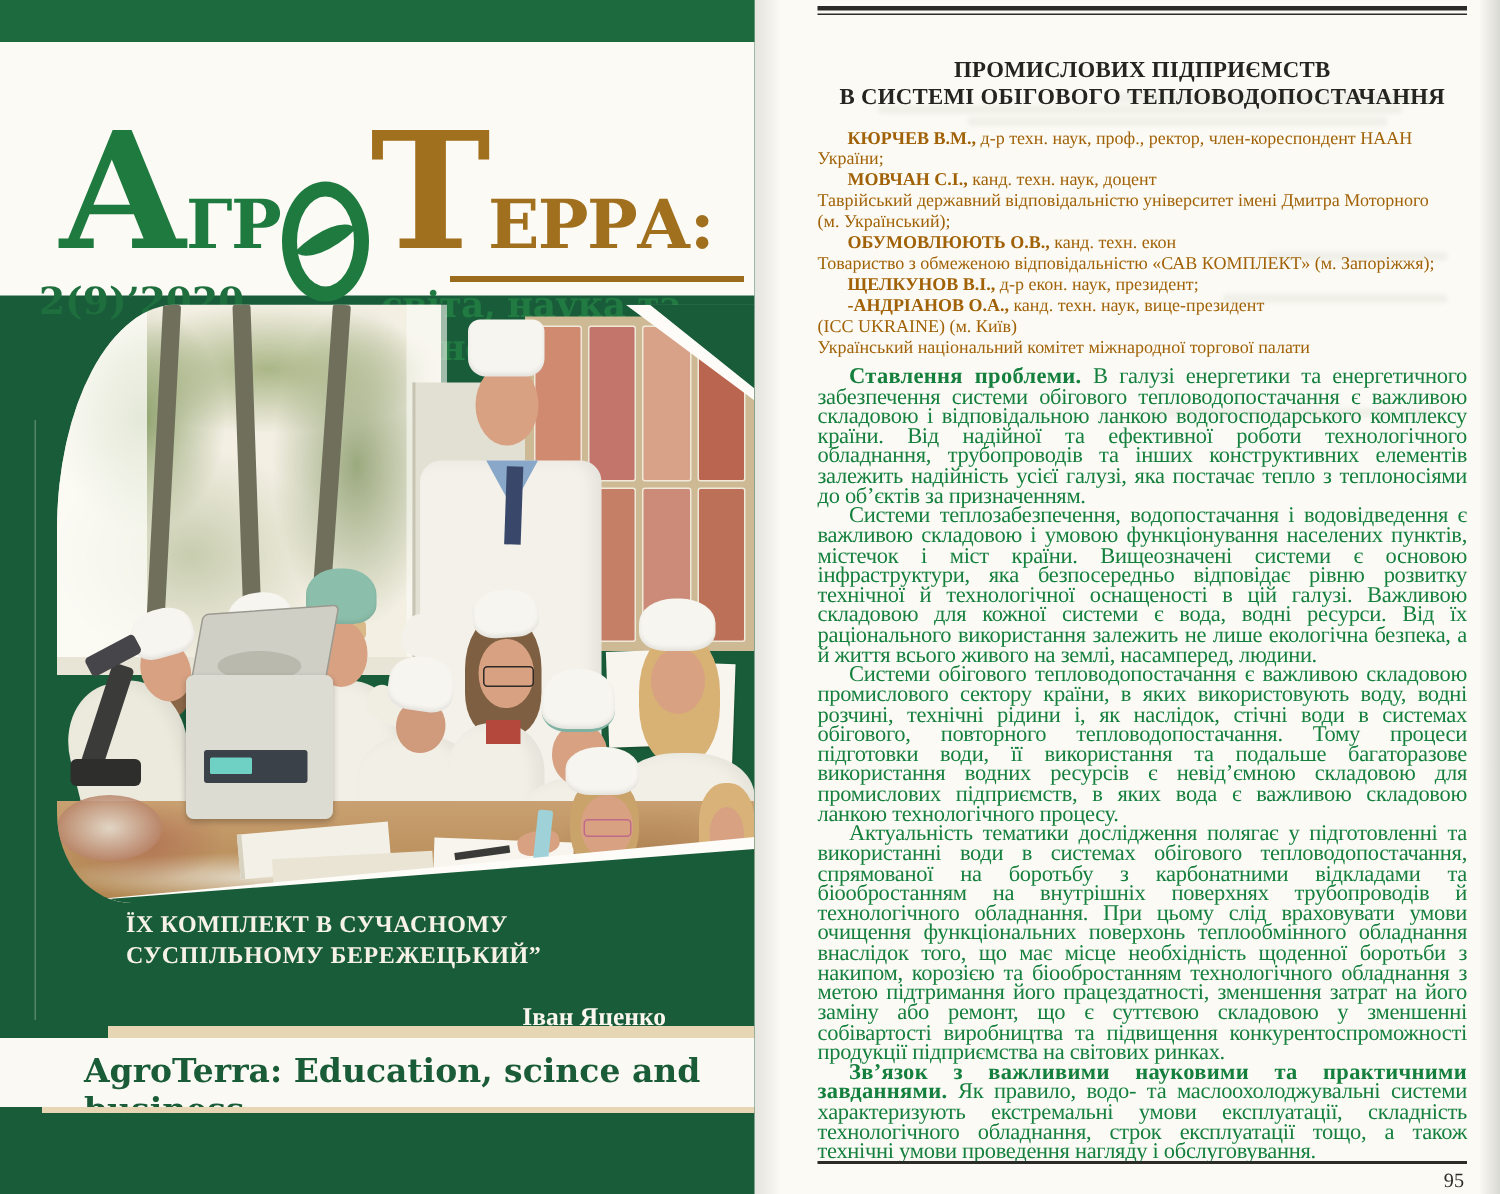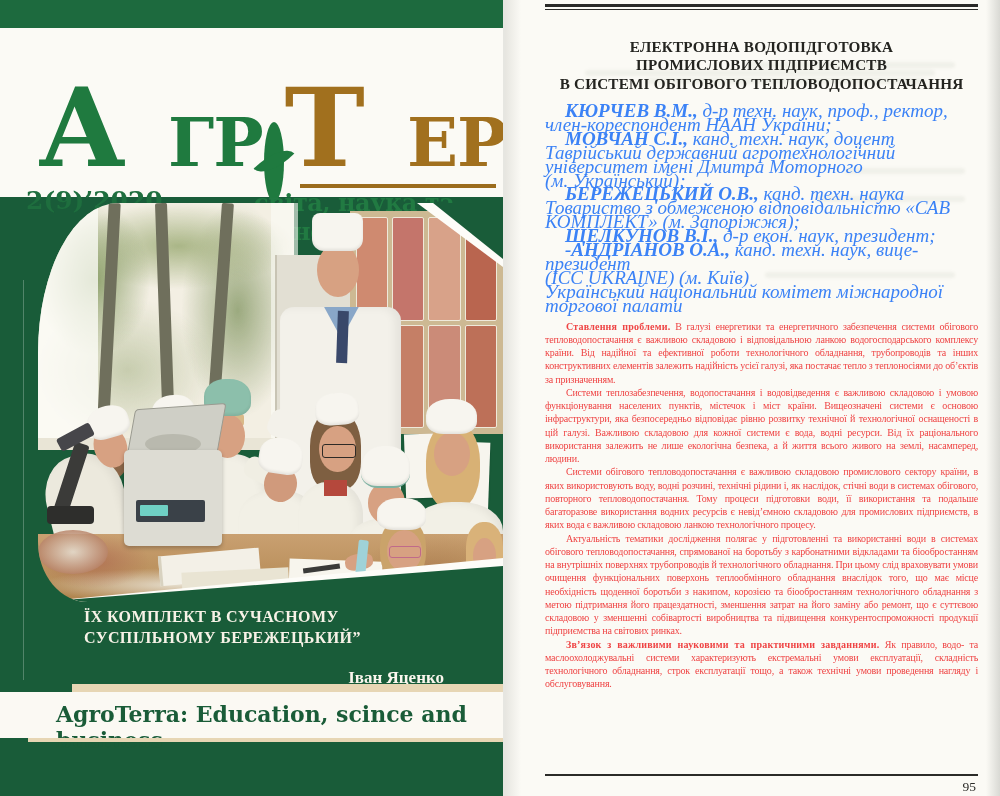--- a/index.html
+++ b/index.html
@@ -6,21 +6,21 @@
   .stage{position:relative;width:1000px;height:796px;background:#e6e6e1;overflow:hidden;
          font-family:"Liberation Serif",serif;}
 
   
   .cover{position:absolute;left:0;top:0;width:503px;height:796px;background:#195c39;overflow:hidden;}
   .cover-topband{position:absolute;left:0;top:0;width:100%;height:28px;background:#1d6a3e;}
   .cover-white{position:absolute;left:0;top:28px;width:100%;height:169px;background:#fbfaf5;}
   .masthead{display:flex;align-items:baseline;padding:46px 0 0 38px;white-space:nowrap;
             font-family:"DejaVu Serif",serif;font-weight:700;letter-spacing:-2px;}
   .mh-big{font-size:108px;line-height:1;}
-  .mh-small{font-size:67px;line-height:1;text-transform:uppercase;letter-spacing:-1px;margin-left:44px;}
+  .mh-small{font-size:45px;line-height:1;text-transform:uppercase;letter-spacing:-1px;}
   .green-t{color:#1f7a3f;}
   .brown-t{color:#a1701e;}
   .o-ring{display:inline-block;box-sizing:border-box;width:58px;height:80px;border:10px solid #1f7a3f;
           border-radius:50%;position:relative;top:36px;margin:0 1px;background:#fbfaf5;}
   .o-leaf{position:absolute;left:50%;top:50%;width:18px;height:18px;background:#1f7a3f;
           transform:translate(-50%,-55%) rotate(45deg) scaleY(2.2);border-radius:100% 0 100% 0;display:block;}
   .mh-underline{position:absolute;left:300px;top:156px;width:196px;height:4px;background:#9b6c1d;}
   .issue-no{position:absolute;left:26px;top:158px;font-family:"DejaVu Serif",serif;font-weight:700;
             font-size:25px;color:#1e6e3e;letter-spacing:0;}
   .subtitle{position:absolute;left:254px;top:160px;font-family:"DejaVu Serif",serif;font-weight:700;
@@ -78,26 +78,26 @@
   .page-edge{position:absolute;right:0;top:0;width:14px;height:100%;
           background:linear-gradient(270deg,#d9d9d4,rgba(217,217,212,0));}
   .pg-header{display:flex;justify-content:space-between;align-items:baseline;margin-top:27px;}
   .pg-header-left{font-family:"Liberation Serif",serif;font-weight:700;font-size:15px;color:#1c1c1a;}
   .pg-header-right{font-family:"Liberation Sans",sans-serif;font-weight:800;font-size:15px;
                    letter-spacing:.4px;color:#151513;}
   .rule-thick{height:2.5px;background:#2a2a28;margin-top:4px;}
   .rule-thin{height:1px;background:#2a2a28;margin-top:2px;}
   .art-title{margin-top:28px;text-align:center;font-weight:700;font-size:15.2px;line-height:18.5px;
              letter-spacing:.2px;color:#242420;}
-  .authors{margin-top:11px;font-size:19px;line-height:13.9px;color:#3b82f6;font-style:italic;}
+  .authors{margin-top:11px;font-size:12px;line-height:13.9px;color:#a16207;}
   .author-line{margin:0;}
   .author-line.ind{text-indent:20px;}
   .a-bold{font-weight:700;}
-  .body-text{margin-top:7px;text-align:justify;font-size:10px;line-height:13.25px;
-             color:#ef4444;letter-spacing:-0.2px;}
+  .body-text{margin-top:7px;text-align:justify;font-size:15px;line-height:13.25px;
+             color:#15803d;letter-spacing:-0.2px;}
   .body-par{margin:0;text-indent:21px;}
   .p-lead{font-weight:700;letter-spacing:.2px;}
   .pg-footer{position:absolute;left:40px;right:22px;top:774px;}
   .footer-rule{height:2px;background:#2b2b28;}
   .page-num{text-align:right;font-size:13.5px;color:#2b2b28;margin-top:3px;padding-right:2px;}
   .ghost{position:absolute;background:#97a28c;opacity:.11;filter:blur(1.4px);height:6px;border-radius:3px;}
 </style>
 </head>
 <body>
 
@@ -241,36 +241,35 @@
     <div class="ghost" style="top:168px;left:340px;width:120px;"></div>
     <div class="ghost" style="top:196px;left:310px;width:150px;"></div>
     <div class="ghost" style="top:272px;left:260px;width:190px;"></div>
 
     <div class="page-inner">
       <div class="rule-thick"></div>
       <div class="rule-thin"></div>
 
       <div class="art-title">
 
-      <div class="art-title-line">ЕЛЕКТРОННА ВОДОПІДГОТОВКА</div>
           <div class="art-title-line">ПРОМИСЛОВИХ ПІДПРИЄМСТВ</div>
           <div class="art-title-line">В СИСТЕМІ ОБІГОВОГО ТЕПЛОВОДОПОСТАЧАННЯ</div>
         </div>
 
       <div class="authors">
 
           <p class="author-line ind"><span class="a-bold">КЮРЧЕВ В.М., </span><span>д-р техн. наук, проф., ректор, член-кореспондент НААН України;</span></p>
 
           <p class="author-line ind"><span class="a-bold">МОВЧАН С.І., </span><span>канд. техн. наук, доцент</span></p>
 
-          <p class="author-line"><span class="a-bold"></span><span>Таврійський державний агротехнологічний університет імені Дмитра Моторного</span></p>
+          <p class="author-line"><span class="a-bold"></span><span>Таврійський державний відповідальністю університет імені Дмитра Моторного</span></p>
 
           <p class="author-line"><span class="a-bold"></span><span>(м. Український);</span></p>
 
-          <p class="author-line ind"><span class="a-bold">БЕРЕЖЕЦЬКИЙ О.В., </span><span>канд. техн. наука</span></p>
+          <p class="author-line ind"><span class="a-bold">ОБУМОВЛЮЮТЬ О.В., </span><span>канд. техн. екон</span></p>
 
           <p class="author-line"><span class="a-bold"></span><span>Товариство з обмеженою відповідальністю «САВ КОМПЛЕКТ» (м. Запоріжжя);</span></p>
 
           <p class="author-line ind"><span class="a-bold">ЩЕЛКУНОВ В.І., </span><span>д-р екон. наук, президент;</span></p>
 
           <p class="author-line ind"><span class="a-bold">-АНДРІАНОВ О.А., </span><span>канд. техн. наук, вице-президент</span></p>
 
           <p class="author-line"><span class="a-bold"></span><span>(ICC UKRAINE) (м. Київ)</span></p>
 
           <p class="author-line"><span class="a-bold"></span><span>Український національний комітет міжнародної торгової палати</span></p>

